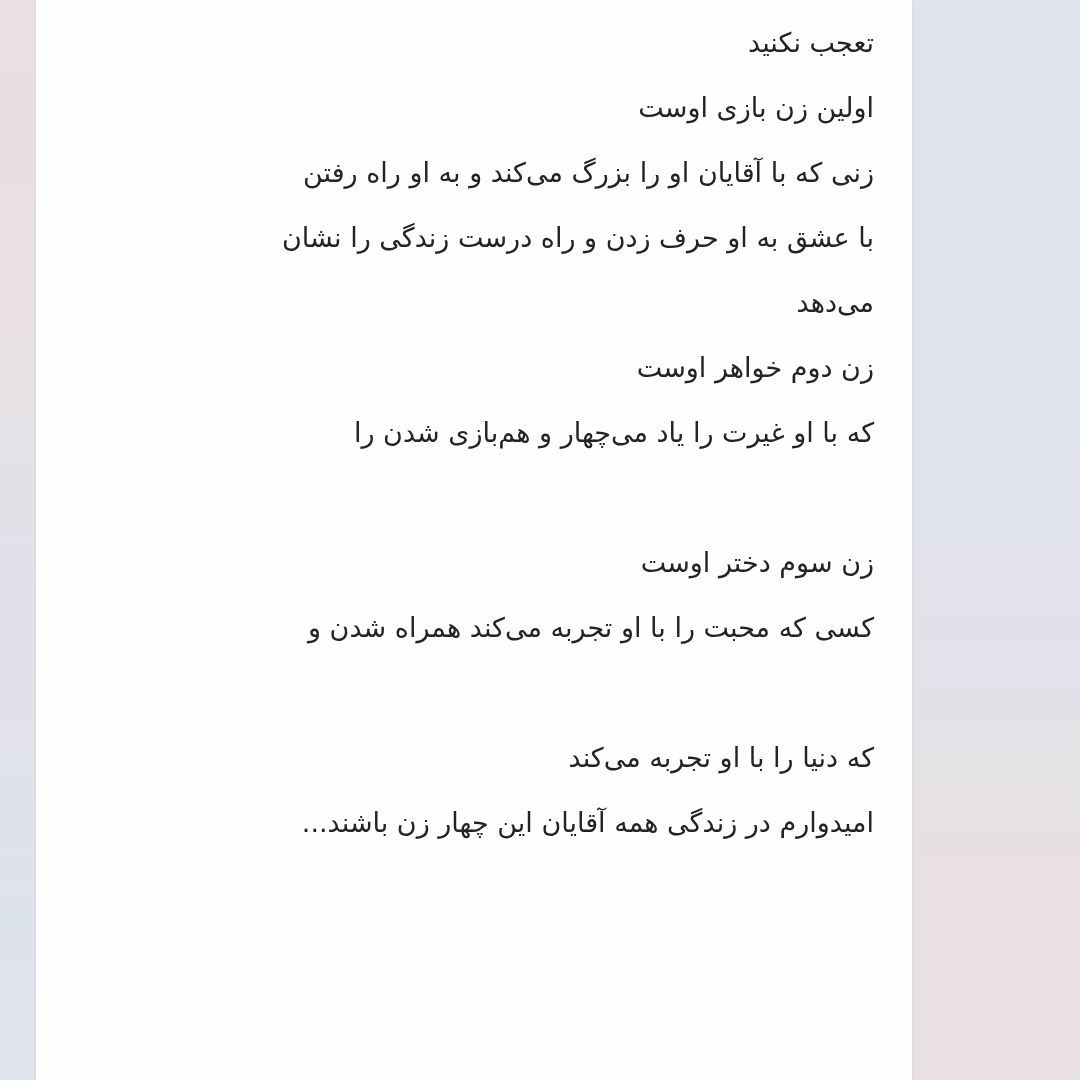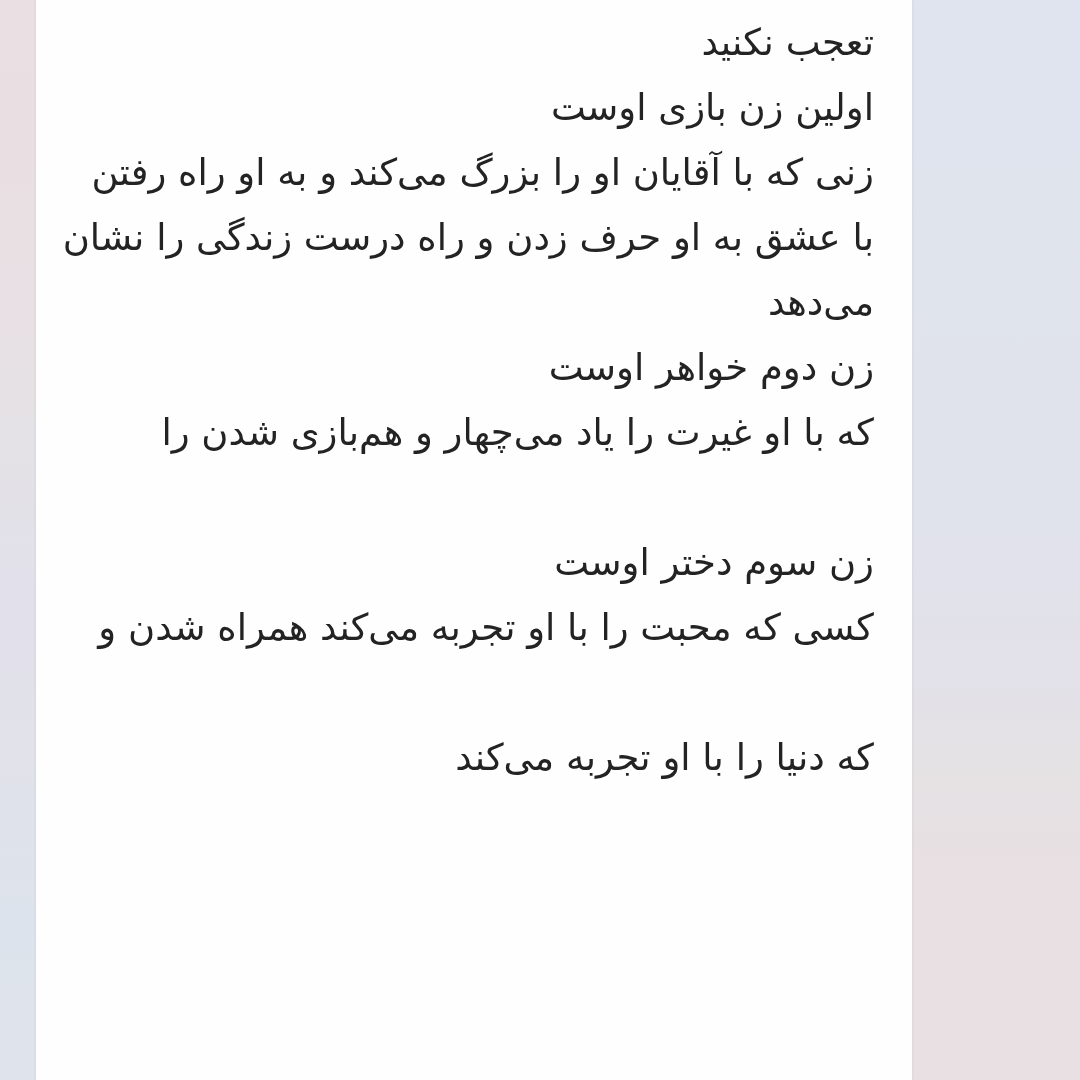--- a/index.html
+++ b/index.html
@@ -40,21 +40,21 @@
       box-shadow: -1px 0 2px rgba(0,0,0,0.05), 1px 0 2px rgba(0,0,0,0.05);
     }
     .message-text {
       position: absolute;
       right: 38px;  
       top: 10px;
       width: 820px;
       direction: rtl;
       text-align: right;
       color: #232323;
-      font-size: 37px;
+      font-size: 27px;
       line-height: 65px;
     }
     .line {
       display: block;
       height: 65px;
       white-space: nowrap;
     }
     .line.blank {
       height: 65px;
     }
@@ -72,14 +72,15 @@
     <span class="line">زنی که با آقایان او را بزرگ می‌کند و به او راه رفتن</span>
     <span class="line">با عشق به او حرف زدن و راه درست زندگی را نشان</span>
     <span class="line">می‌دهد</span>
     <span class="line">زن دوم خواهر اوست</span>
     <span class="line">که با او غیرت را یاد می‌چهار و هم‌بازی شدن را</span>
     <span class="line blank"></span>
     <span class="line">زن سوم دختر اوست</span>
     <span class="line">کسی که محبت را با او تجربه می‌کند همراه شدن و</span>
     <span class="line blank"></span>
     <span class="line">که دنیا را با او تجربه می‌کند</span>
+    <span class="line">امیدوارم در زندگی همه آقایان این چهار زن باشند...</span>
   </div>
 </div>
 
 </body></html>

